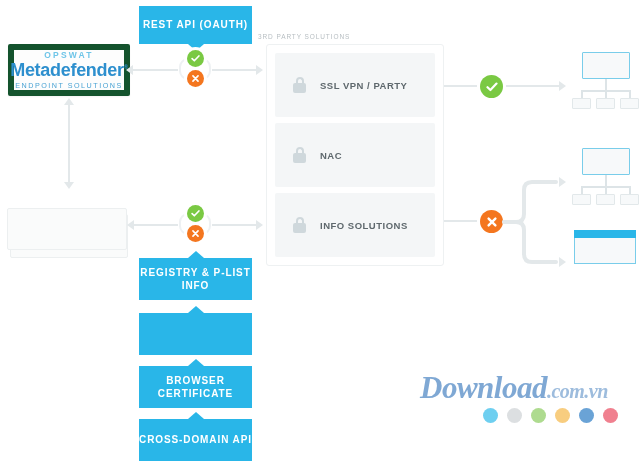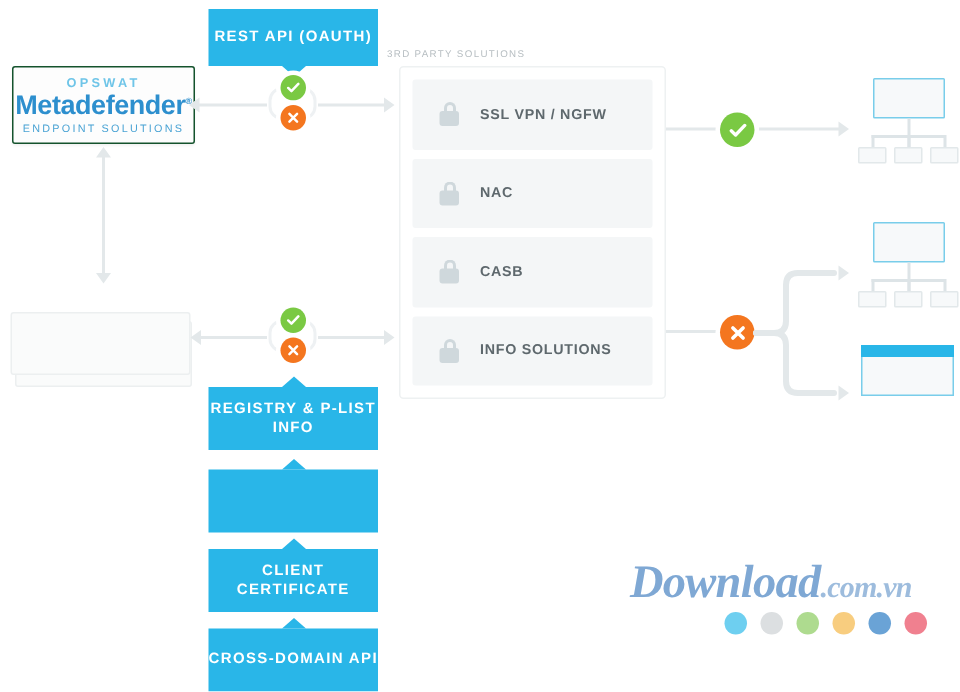--- a/index.html
+++ b/index.html
@@ -12,21 +12,21 @@
   #stage { position: relative; width: 640px; height: 461px; background:#fff; }
 
   
   .abs { position: absolute; }
   .line-h { background: #e3e8ea; height: 2px; }
   .line-v { background: #e3e8ea; width: 2px; }
 
   
   .logo-card {
     left: 8px; top: 44px; width: 122px; height: 52px;
-    background: #fdfdfd; border: 1px solid #14532d;
+    background: #fdfdfd; border: 6px solid #14532d;
     border-radius: 2px;
     box-shadow: 0 1px 2px rgba(0,0,0,0.05);
     display: flex; flex-direction: column;
     align-items: center; justify-content: center;
   }
   .logo-opswat {
     font-size: 8.5px; letter-spacing: 2.2px; color: #6fc5e8;
     font-weight: 700; line-height: 1;
   }
   .logo-meta {
@@ -276,54 +276,47 @@
   <div class="arrow-head ah-right" style="left:256px; top:220px;"></div>
 
   <div class="abs bbox" style="top:258px; height:42px;">
     <span>REGISTRY &amp; P-LIST INFO</span>
     <span class="notch-up"></span>
   </div>
   <div class="abs bbox" style="top:313px; height:42px;">
     <span class="notch-up"></span>
   </div>
   <div class="abs bbox" style="top:366px; height:42px;">
-    <span>CLIENT CERTIFICATE</span>
+    <span>BROWSER CERTIFICATE</span>
     <span class="notch-up"></span>
   </div>
   <div class="abs bbox" style="top:419px; height:42px;align-items:center;">
     <span>CROSS-DOMAIN API</span>
     <span class="notch-up"></span>
   </div>
 
   <div class="abs panel-label">3RD PARTY SOLUTIONS</div>
   <div class="abs panel">
 
     <div class="srow">
       <div class="lock">
         <span class="shackle"></span>
           <span class="body"></span>
       </div>
-      <span class="slabel">SSL VPN / NGFW</span>
+      <span class="slabel">SSL VPN / PARTY</span>
     </div>
 
     <div class="srow">
       <div class="lock">
         <span class="shackle"></span>
           <span class="body"></span>
       </div>
       <span class="slabel">NAC</span>
     </div>
 
-    <div class="srow">
-      <div class="lock">
-        <span class="shackle"></span>
-          <span class="body"></span>
-      </div>
-      <span class="slabel">CASB</span>
-    </div>
 
     <div class="srow">
       <div class="lock">
         <span class="shackle"></span>
           <span class="body"></span>
       </div>
       <span class="slabel">INFO SOLUTIONS</span>
     </div>
   </div>
 

